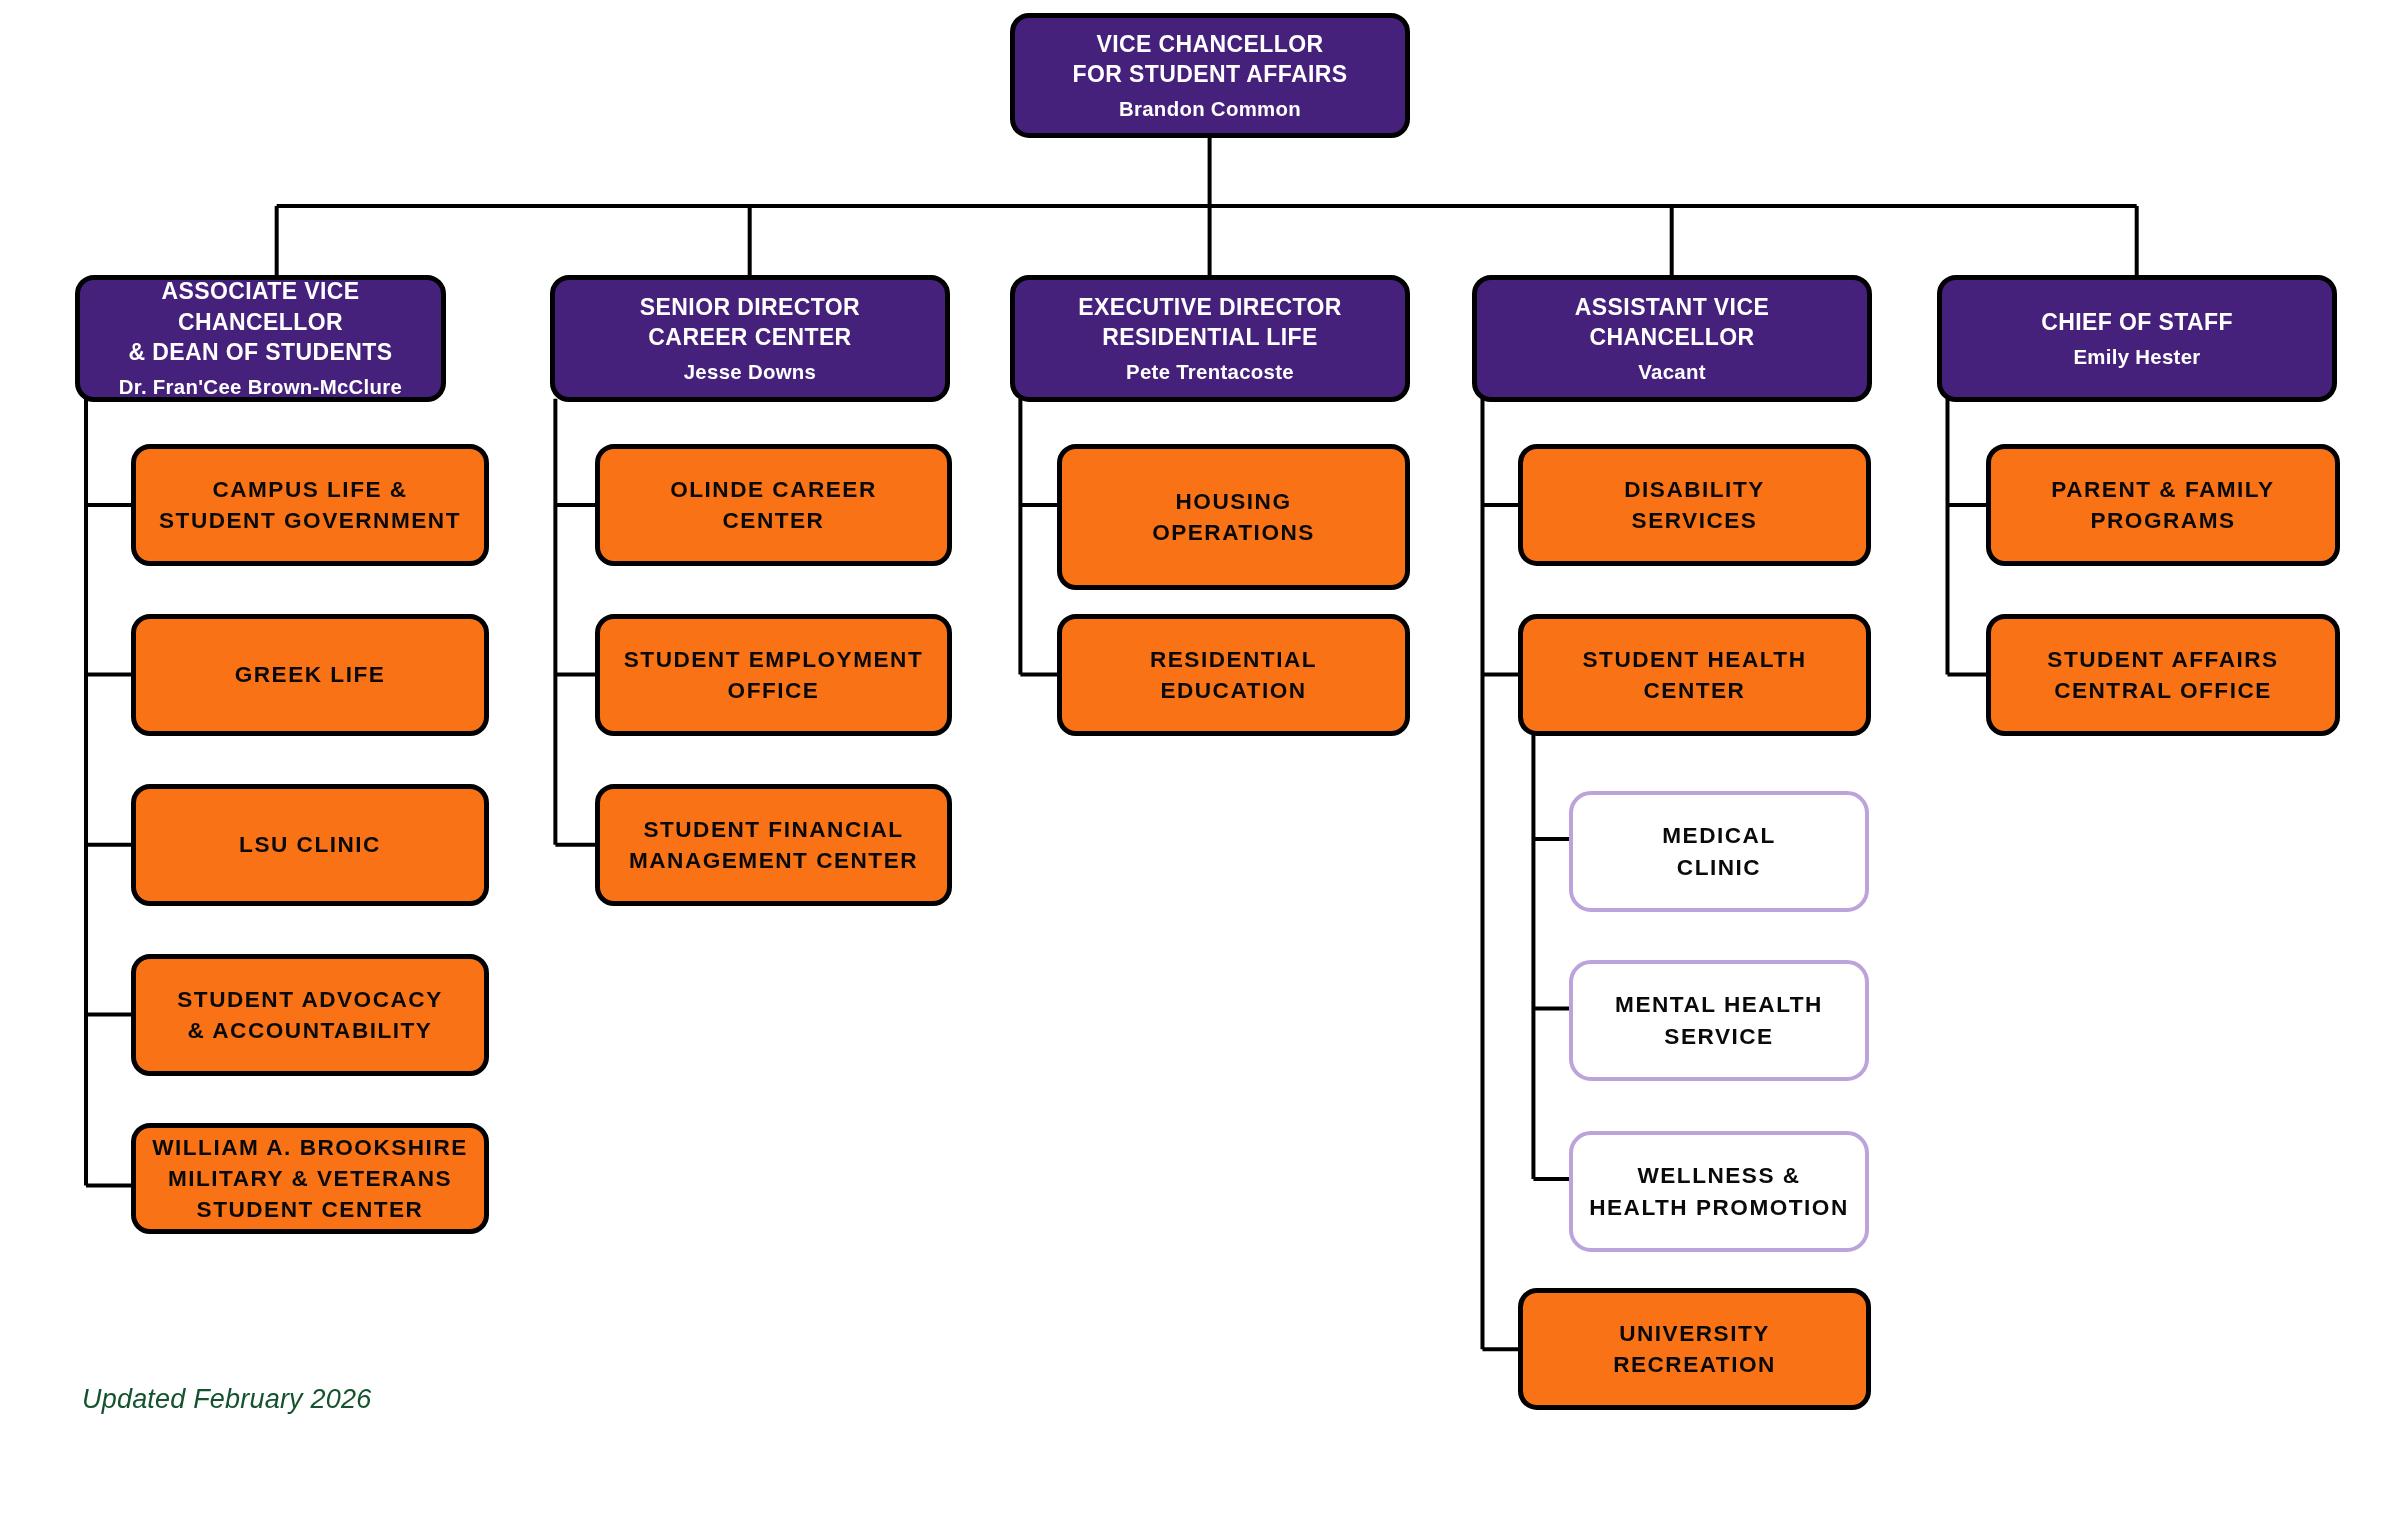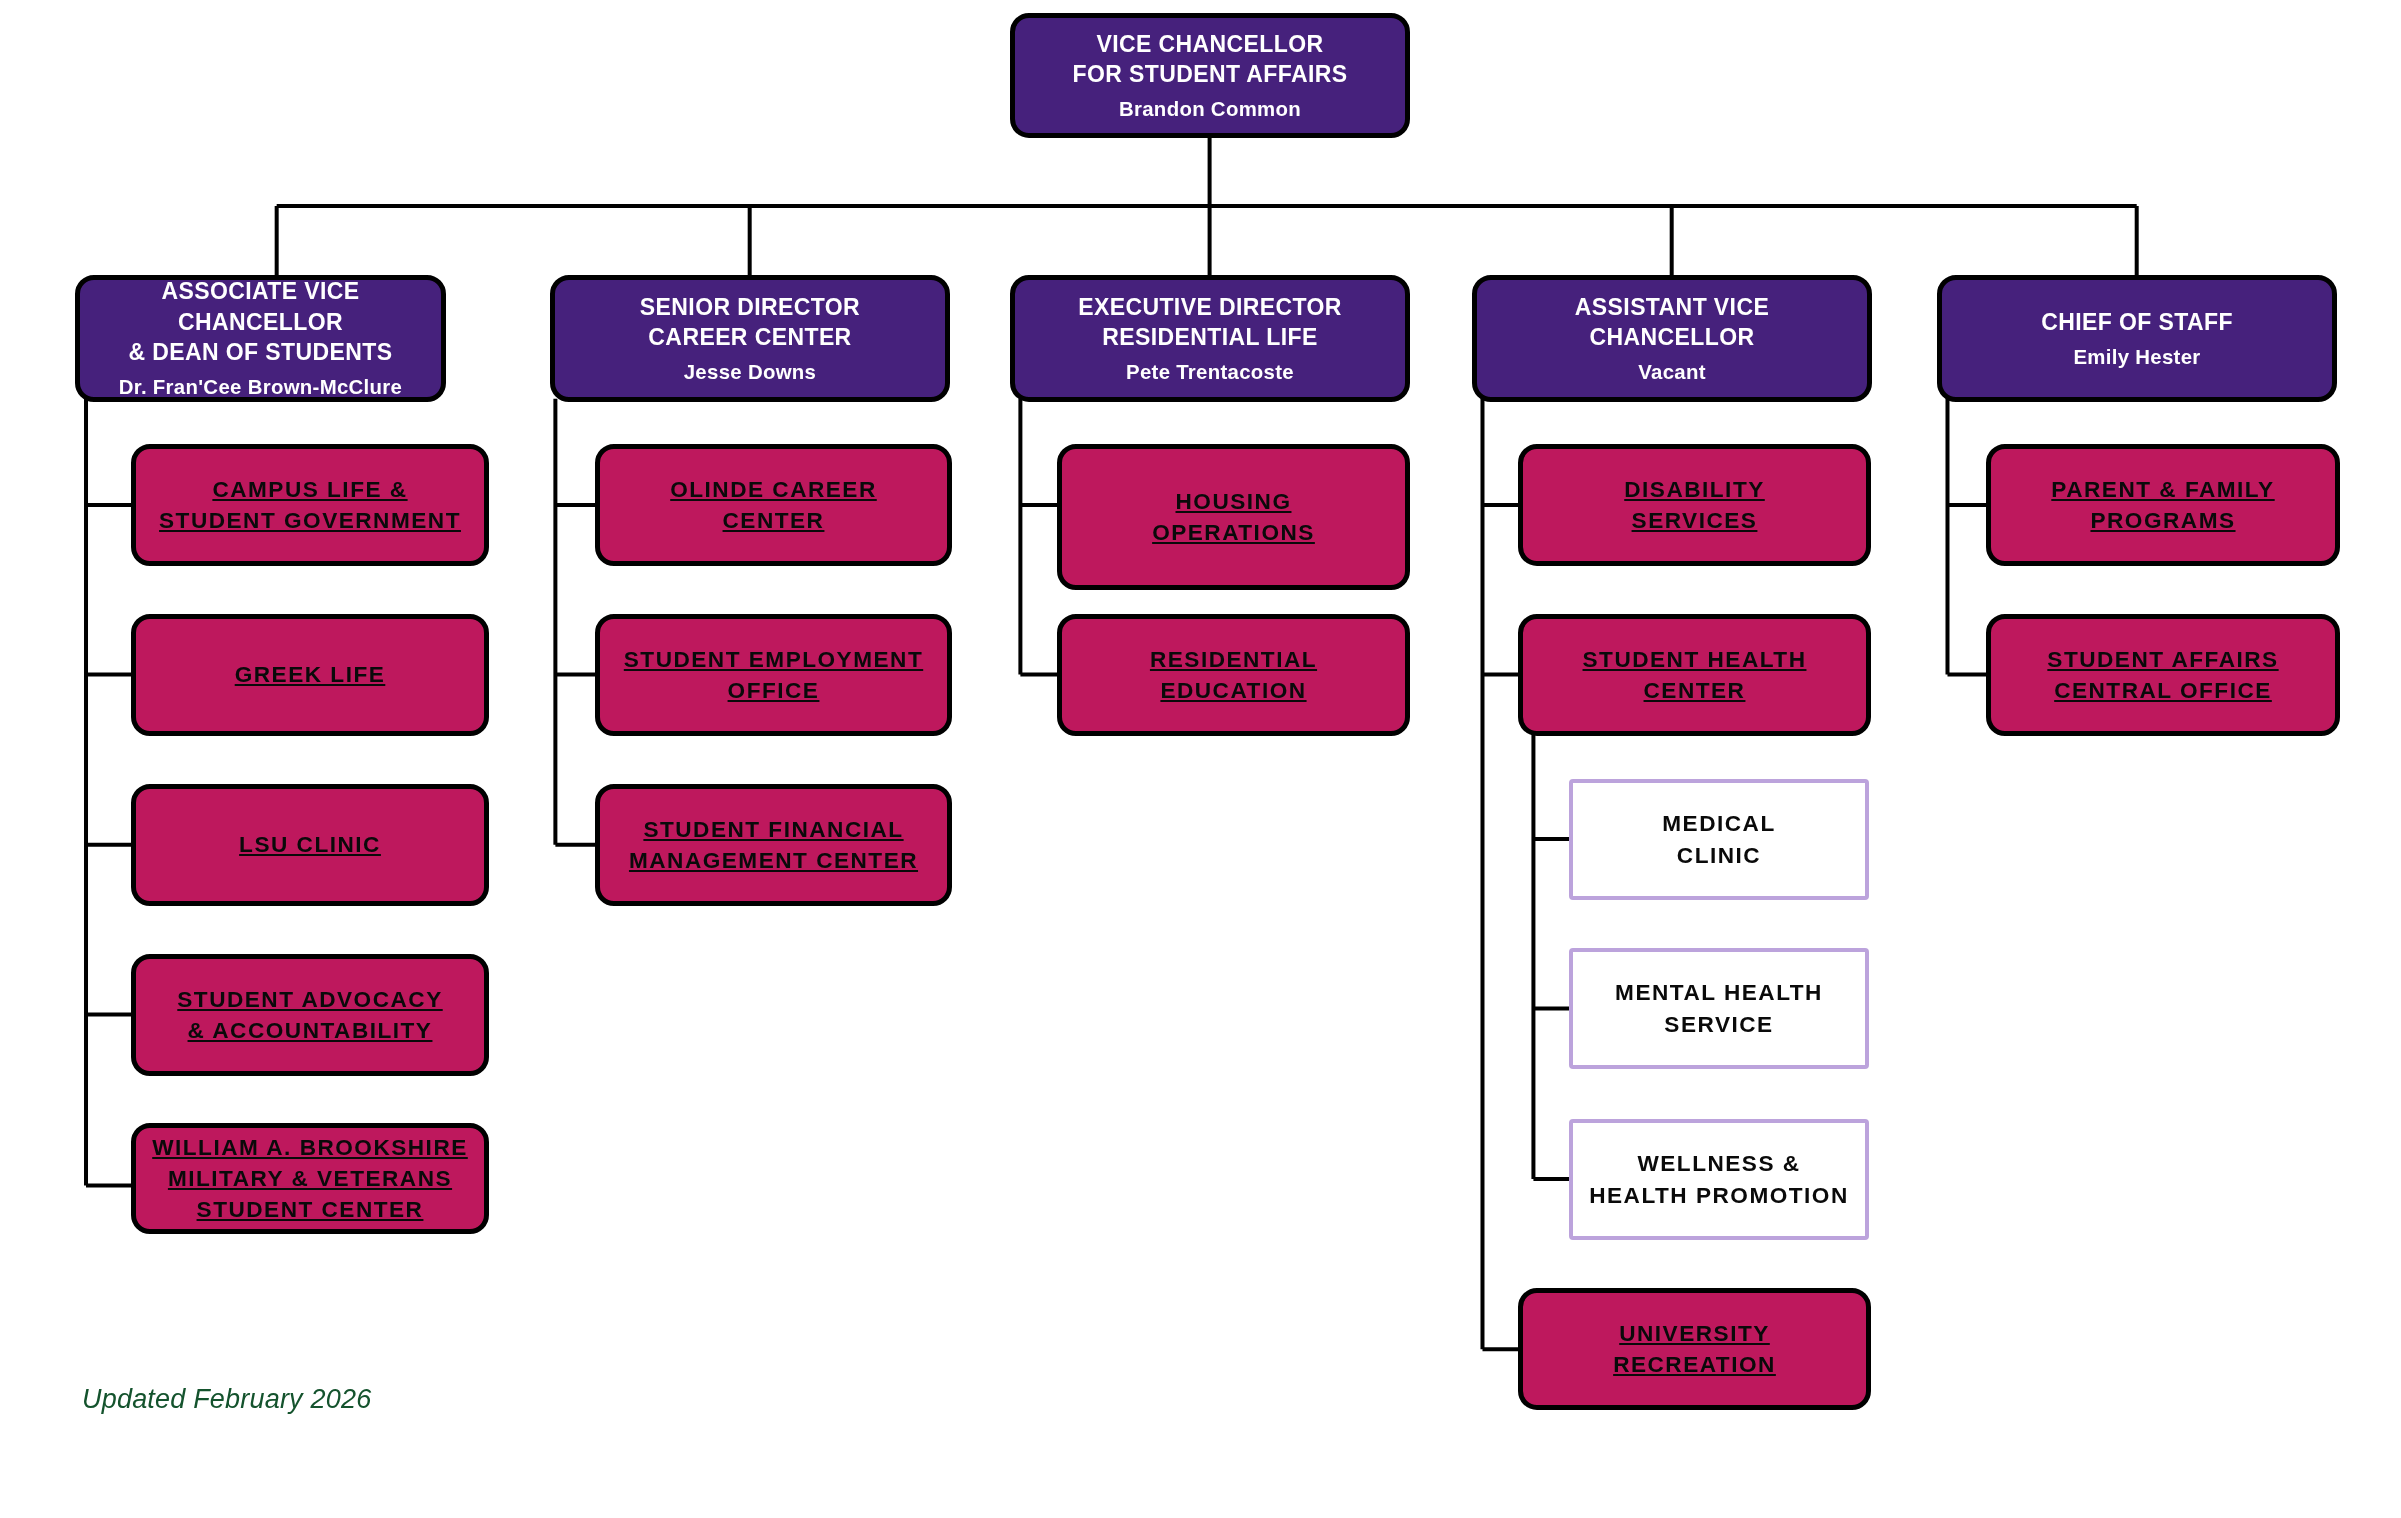--- a/index.html
+++ b/index.html
@@ -41,37 +41,37 @@
   }
   .head .person {
     font-weight: bold;
     font-size: 20.4px;
     line-height: 1.3;
     margin-top: 6.6px;
     letter-spacing: 0.3px;
     white-space: pre-line;
   }
   .child {
-    background: #be185d;
+    background: #f97316;
     border: 5.1px solid #000000;
     color: #0a0a0a;
-    text-decoration: underline;
   }
   .child .label, .sub .label {
     font-weight: bold;
     font-size: 22.6px;
     line-height: 1.38;
     letter-spacing: 1.5px;
     white-space: pre-line;
   }
   .sub {
     background: #ffffff;
     border: 4.4px solid #BCA3DC;
-    border-radius: 4px;
+    border-radius: 22px;
     color: #0a0a0a;
+    margin-top: 12px;
   }
   #footer-note {
     position: absolute;
     left: 82px;
     top: 1384px;
     font-style: italic;
     font-size: 27px;
     color: #14532d;
     letter-spacing: 0.2px;
   }

